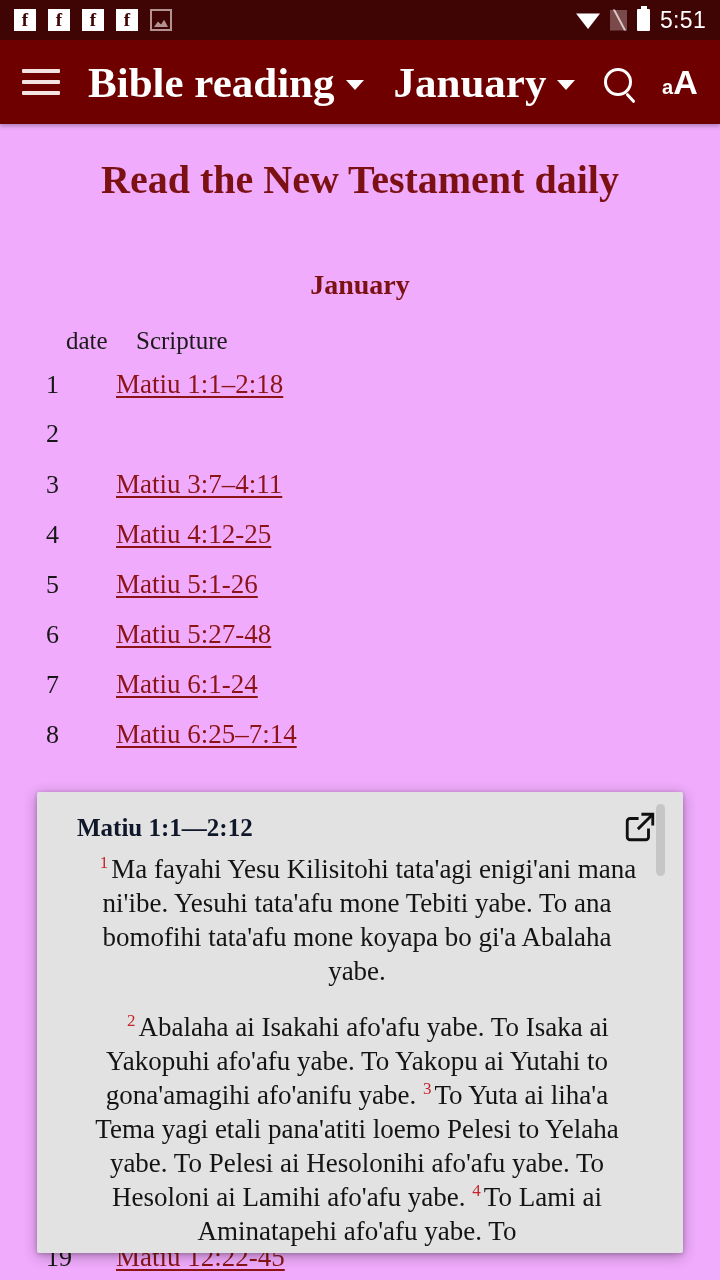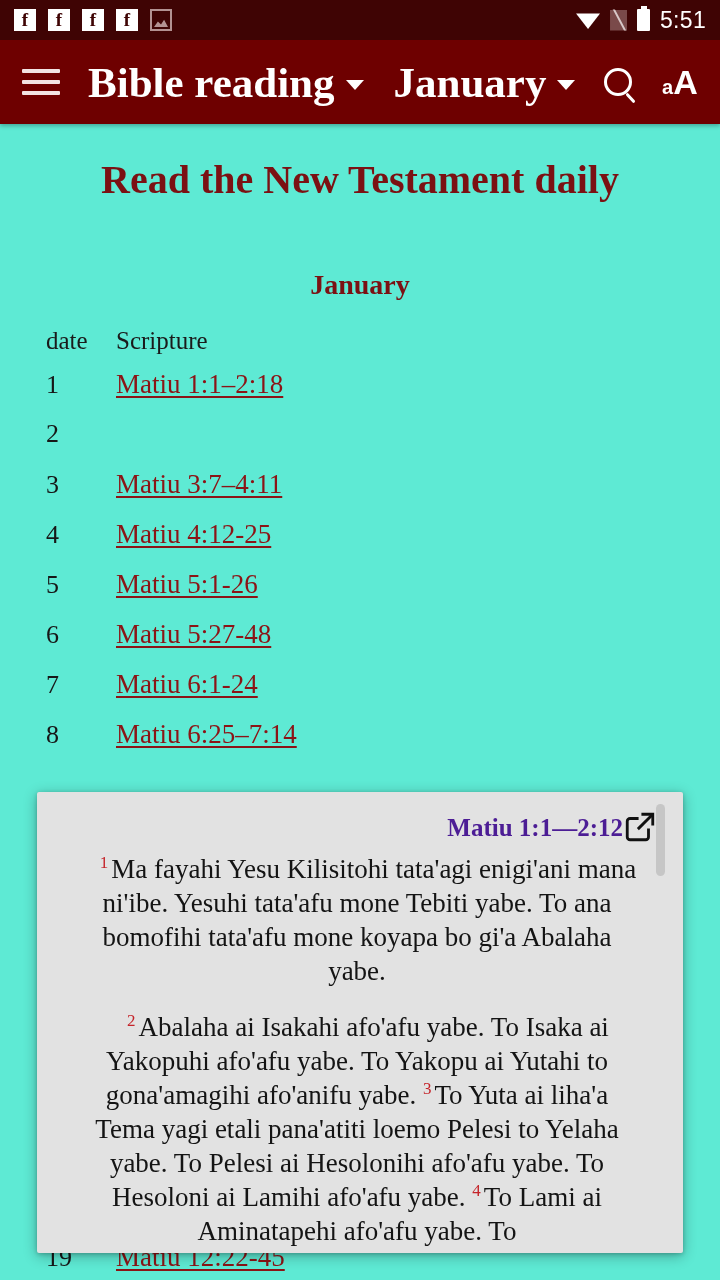--- a/index.html
+++ b/index.html
@@ -202,21 +202,21 @@
   }
   .font-size-icon .small { font-size: 20px; }
   .font-size-icon .big { font-size: 34px; }
 
   
   .page {
     position: absolute;
     top: 124px;
     left: 0; right: 0;
     bottom: 0;
-    background: #5eead4;
+    background: #f0abfc;
     overflow: hidden;
   }
   .doc-title {
     color: #7b1113;
     font-size: 40px;
     font-weight: bold;
     text-align: center;
     line-height: 1.32;
     margin: 30px 44px 0 44px;
     font-family: "Liberation Serif", serif;
@@ -230,20 +230,21 @@
   }
   .table {
     margin: 26px 0 0 46px;
   }
   .table-head, .table-row {
     display: flex;
     align-items: baseline;
   }
   .table-head {
     margin-bottom: 14px;
+    margin-left: 20px;
   }
   .col-date {
     width: 70px;
     flex: none;
     font-size: 25px;
     color: #1a1a1a;
   }
   .col-scripture {
     font-size: 25px;
     color: #1a1a1a;
@@ -277,26 +278,25 @@
     border-radius: 2px;
     overflow: hidden;
     z-index: 20;
   }
   .verse-card-head {
     display: flex;
     align-items: flex-start;
     padding: 22px 26px 0 40px;
   }
   .verse-card-title {
-    color: #4c1d95;
+    color: #0f172a;
     font-size: 25px;
     font-weight: bold;
     flex: 1;
     font-family: "Liberation Serif", serif;
-    text-align: right;
   }
   .open-ext-icon {
     width: 34px; height: 34px;
     flex: none;
     cursor: pointer;
     margin-top: -4px;
   }
   .verse-body {
     padding: 8px 46px 0 40px;
     text-align: center;

